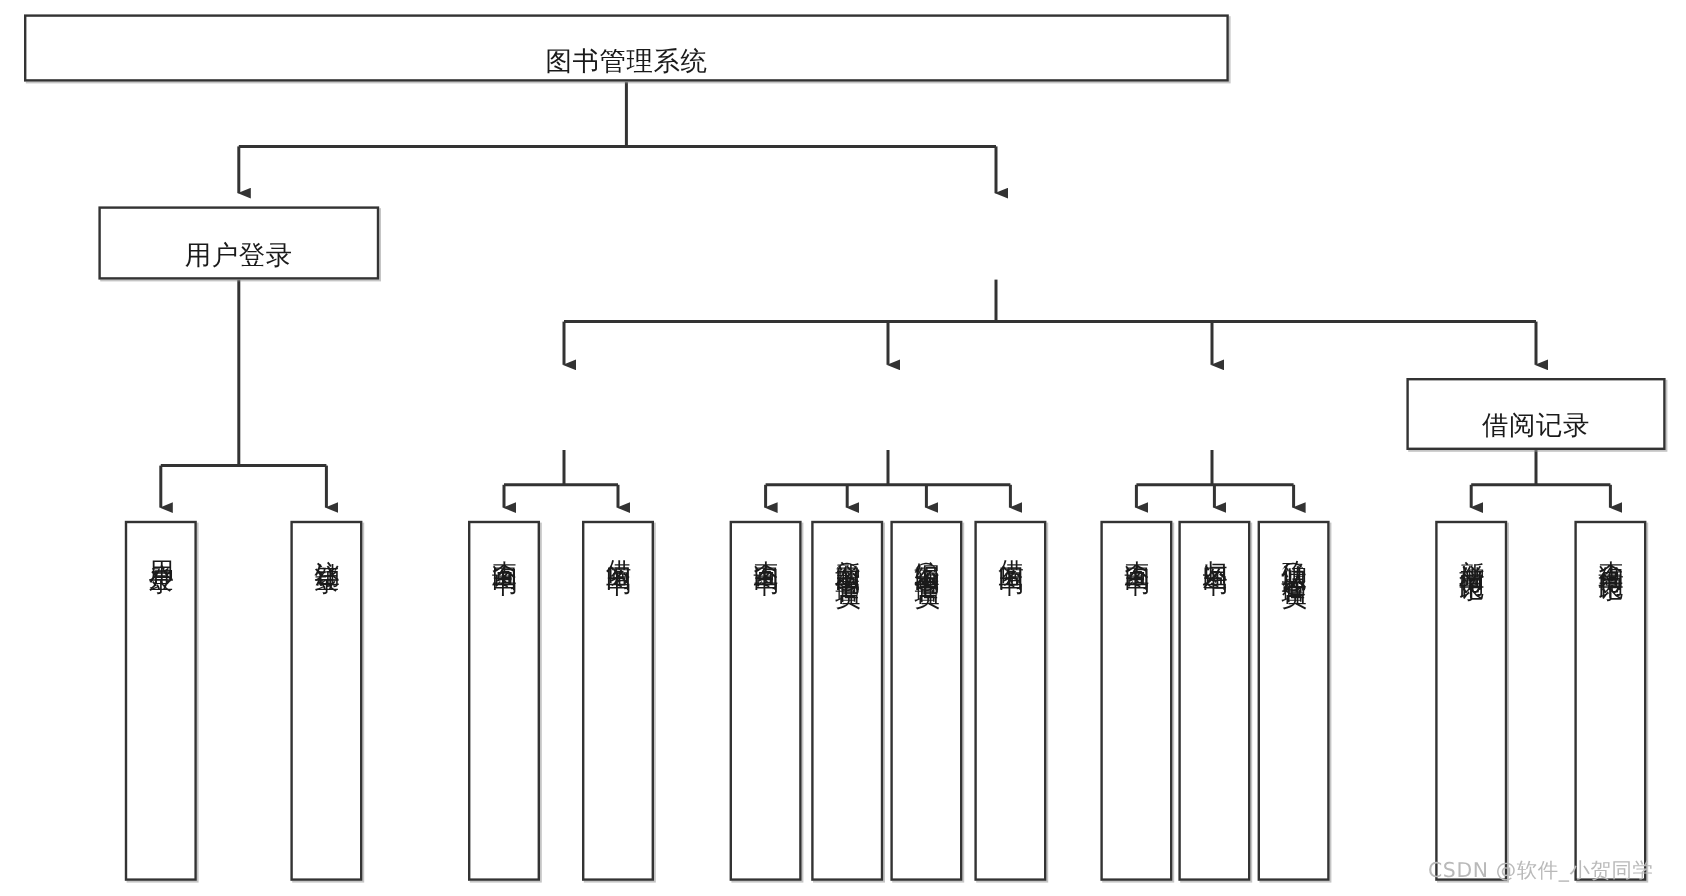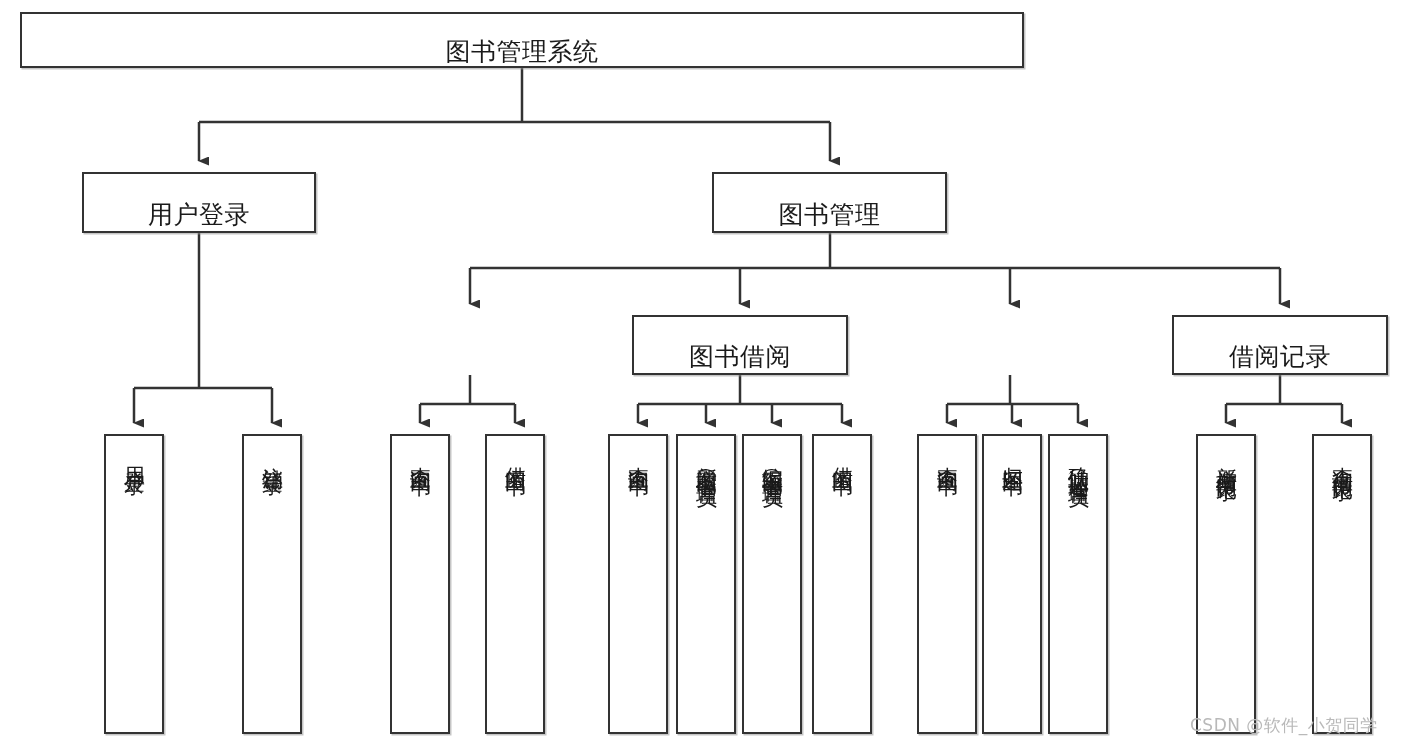--- a/index.html
+++ b/index.html
@@ -39,21 +39,21 @@
     box-shadow: 1.5px 1.5px 0 0 rgba(150,150,150,0.55);
   }
   .node-label {
     color: #1a1a1a;
     text-align: center;
     line-height: 1.28;
     letter-spacing: 0.5px;
     white-space: nowrap;
   }
   .node.horizontal .node-label {
-    font-size: 25px;
+    font-size: 22px;
     margin-top: 24px;
   }
   .node.vertical {
     align-items: flex-start;
     justify-content: center;
     padding-top: 14px;
   }
   .node.vertical .node-label {
     writing-mode: vertical-rl;
     text-orientation: upright;
@@ -138,28 +138,22 @@
     </g>
   </svg>
 
   <div class="node horizontal" style="left:20px; top:12px; width:1004px; height:56px;">
     <span class="node-label">图书管理系统</span>
   </div>
 
   <div class="node horizontal" style="left:82px; top:172px; width:234px; height:61px;">
     <span class="node-label">用户登录</span>
   </div>
-  <div class="node horizontal" style="left:712px; top:172px; width:235px; height:61px;">
-    <span class="node-label">图书管理</span>
-  </div>
 
-  <div class="node horizontal" style="left:632px; top:315px; width:216px; height:60px;">
-    <span class="node-label">图书借阅</span>
-  </div>
-  <div class="node horizontal" style="left:1172px; top:315px; width:216px; height:60px;">
+  <div class="node horizontal" style="left:1172px; top:315px; width:216px; height:60px;font-family:Liberation Mono, monospace;">
     <span class="node-label">借阅记录</span>
   </div>
 
   <div class="node vertical" style="left:104px; top:434px; width:60px; height:300px;">
     <span class="node-label">用户登录</span>
   </div>
   <div class="node vertical" style="left:242px; top:434px; width:60px; height:300px;">
     <span class="node-label">注销登录</span>
   </div>
   <div class="node vertical" style="left:390px; top:434px; width:60px; height:300px;">

